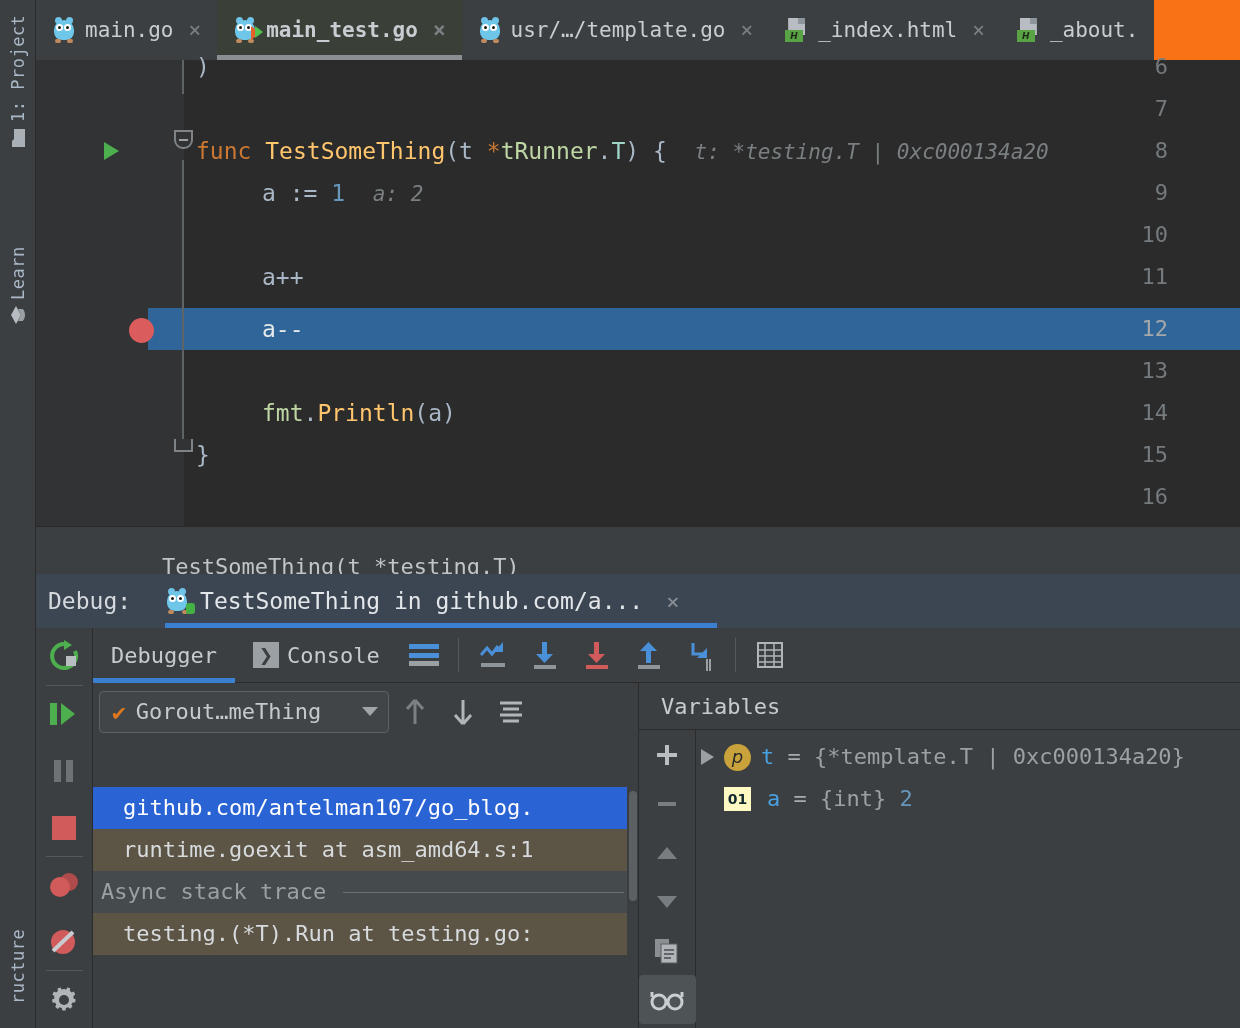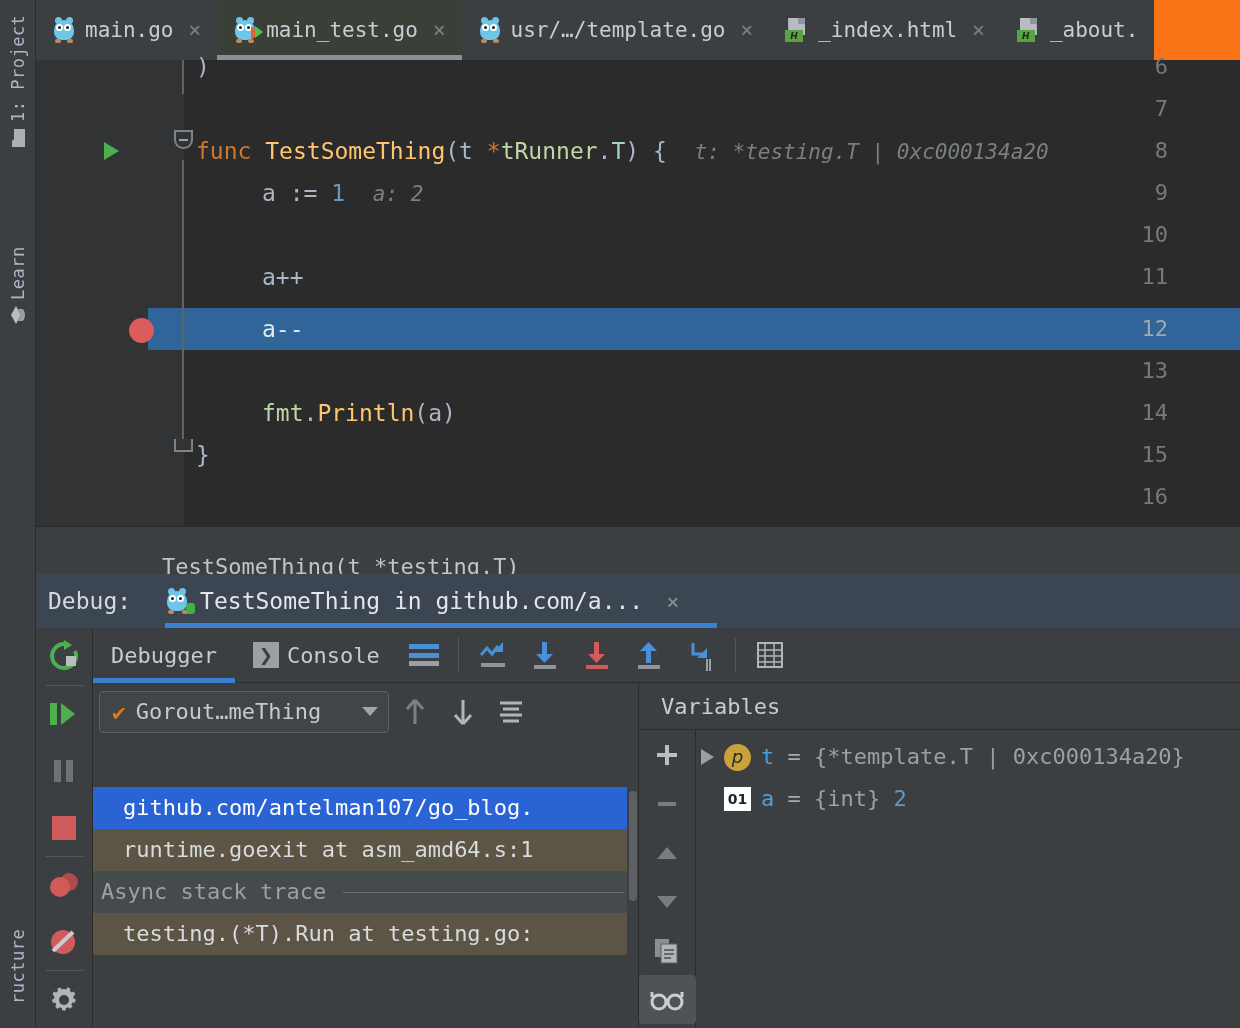--- a/index.html
+++ b/index.html
@@ -32,21 +32,21 @@
   
   .tabbar{
     position:absolute; left:36px; top:0; width:1204px; height:60px;
     background:#f97316; display:flex; align-items:stretch; overflow:hidden;
   }
   .tab{
     display:flex; align-items:center; gap:9px; padding:0 16px;
     position:relative; white-space:nowrap; cursor:default;
     font-size:21px; color:#c8cdd2; background:#3c3f41;
   }
-  .tab.active{ background:#3a4038; }
+  .tab.active{ background:#3a4038;font-weight:bold; }
   .tab.active::after{
     content:""; position:absolute; left:0; right:0; bottom:0; height:5px; background:#8a8f94;
   }
   .tab .label{ font-size:21px; }
   .tab .xclose{ color:#7b8084; font-size:21px; margin-left:6px; }
 
   
   .gopher{ position:relative; width:24px; height:26px; flex:0 0 24px; }
   .gopher .ears{ position:absolute; top:0; left:3px; width:18px; height:7px; }
   .gopher .ear{ position:absolute; width:7px; height:7px; border-radius:50%; background:#6fc3e8; }
@@ -218,22 +218,22 @@
   .varslist{ position:absolute; left:58px; top:47px; right:0; bottom:0; padding-top:6px; }
   .vrow{ height:42px; line-height:42px; font-size:22px; white-space:pre; display:flex; align-items:center; }
   .tri{ width:0;height:0;border-left:13px solid #9aa0a4;border-top:8px solid transparent;border-bottom:8px solid transparent;margin:0 10px 0 4px; }
   .tri.hidden{ visibility:hidden; }
   .badge-p{
     width:27px;height:27px;border-radius:50%;background:#c9a23b;color:#2b2b2b;
     font-size:18px;display:flex;align-items:center;justify-content:center;margin-right:10px;
     font-family:"DejaVu Sans","Liberation Sans",sans-serif; font-style:italic;
   }
   .badge-01{
-    width:27px;height:24px;background:#ffffff;color:#10282d;
-    font-size:14px;display:flex;align-items:center;justify-content:center;margin-right:10px;
+    width:27px;height:24px;background:#fef9c3;color:#10282d;
+    font-size:14px;display:flex;align-items:center;justify-content:center;margin-right:16px;
     font-family:"DejaVu Sans","Liberation Sans",sans-serif; font-weight:bold;
   }
   .vname{ color:#4a9fe0; }
   .veq{ color:#a6abae; }
   .vtype{ color:#9aa0a4; }
   .vval{ color:#6897bb; }
 
   
   .vscroll{ position:absolute; right:0; width:11px; background:#3c3f41; }
   .vscroll i{ position:absolute; left:2px; width:8px; background:#5c6063; border-radius:4px; }

